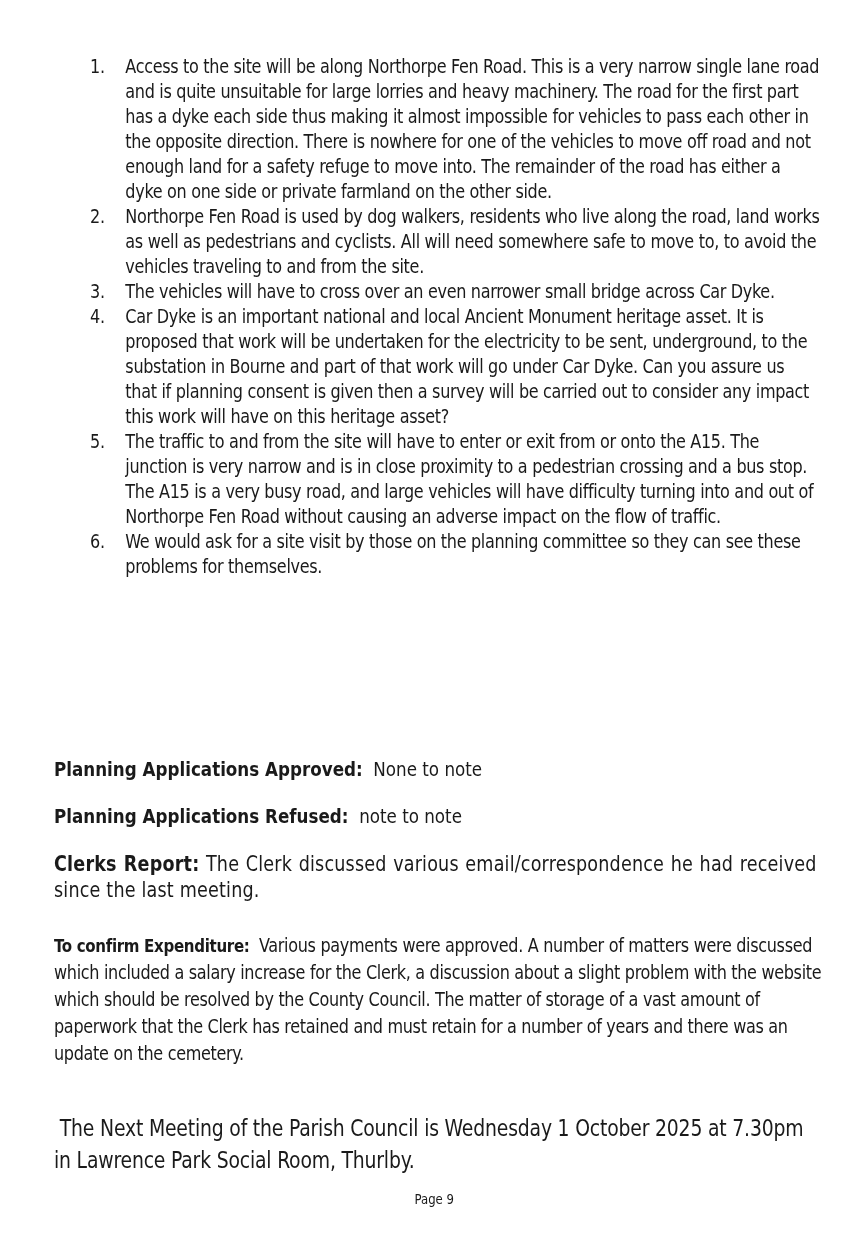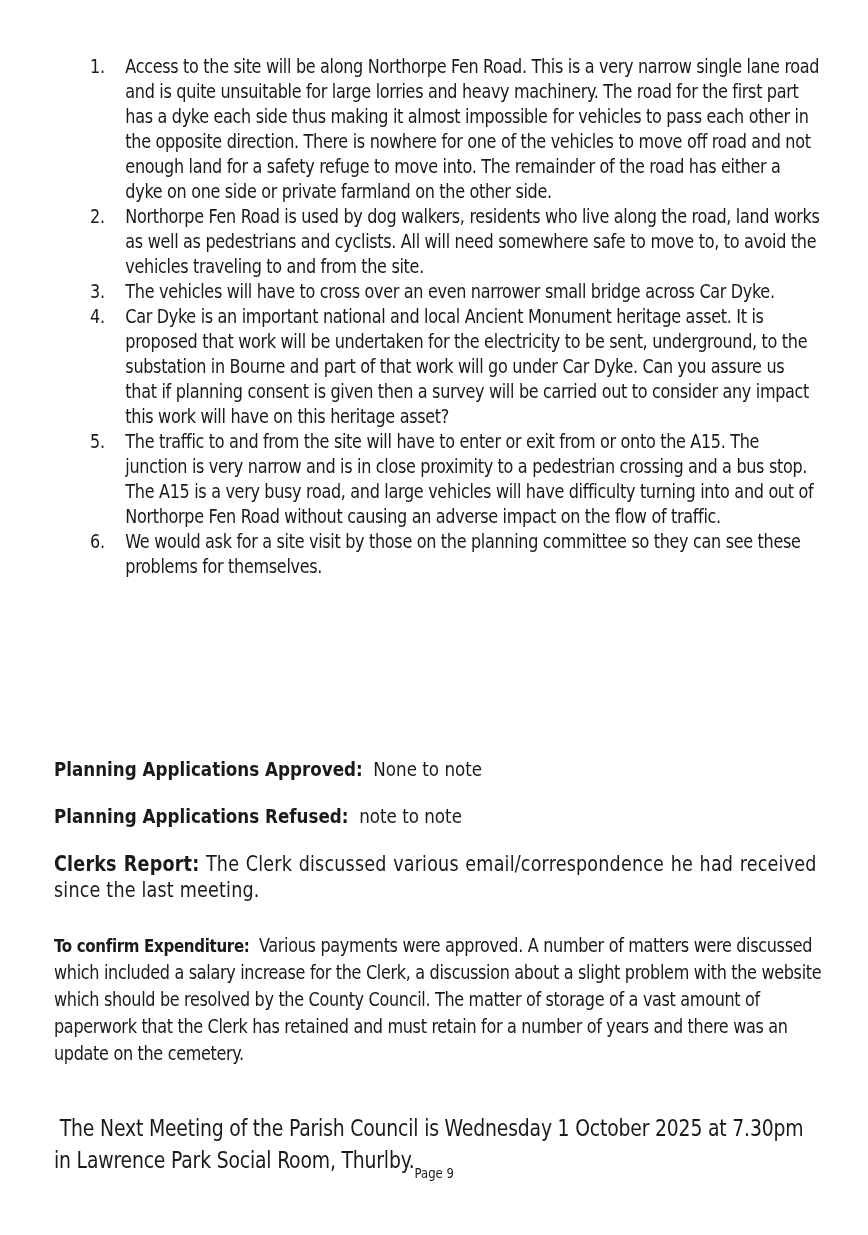--- a/index.html
+++ b/index.html
@@ -58,21 +58,21 @@
   .s-approved { top: 756px; font-size: 20px; line-height: 26px; width: 830px; }
   .s-refused  { top: 803px; font-size: 20px; line-height: 26px; width: 830px; }
   .s-clerks   { top: 851px; font-size: 21px; line-height: 26px; width: 820px; letter-spacing: 0.2px; text-align: justify; text-align-last: left;}
   .s-expend   { top: 932px; font-size: 19.2px; line-height: 27px; width: 830px; letter-spacing: -0.35px; }
   .s-expend .label { font-size: 18px; }
   .s-next     { top: 1112px; font-size: 22.5px; line-height: 32px; width: 830px; letter-spacing: -0.2px; }
   .footer {
     position: absolute;
     left: 0;
     width: 868px;
-    top: 1164px;
+    top: 1190px;
     text-align: center;
     font-size: 14px;
     line-height: 18px;
   }
   .footer span {
     display: inline-block;
     transform: scaleX(0.93);
   }
 </style>
 </head>

